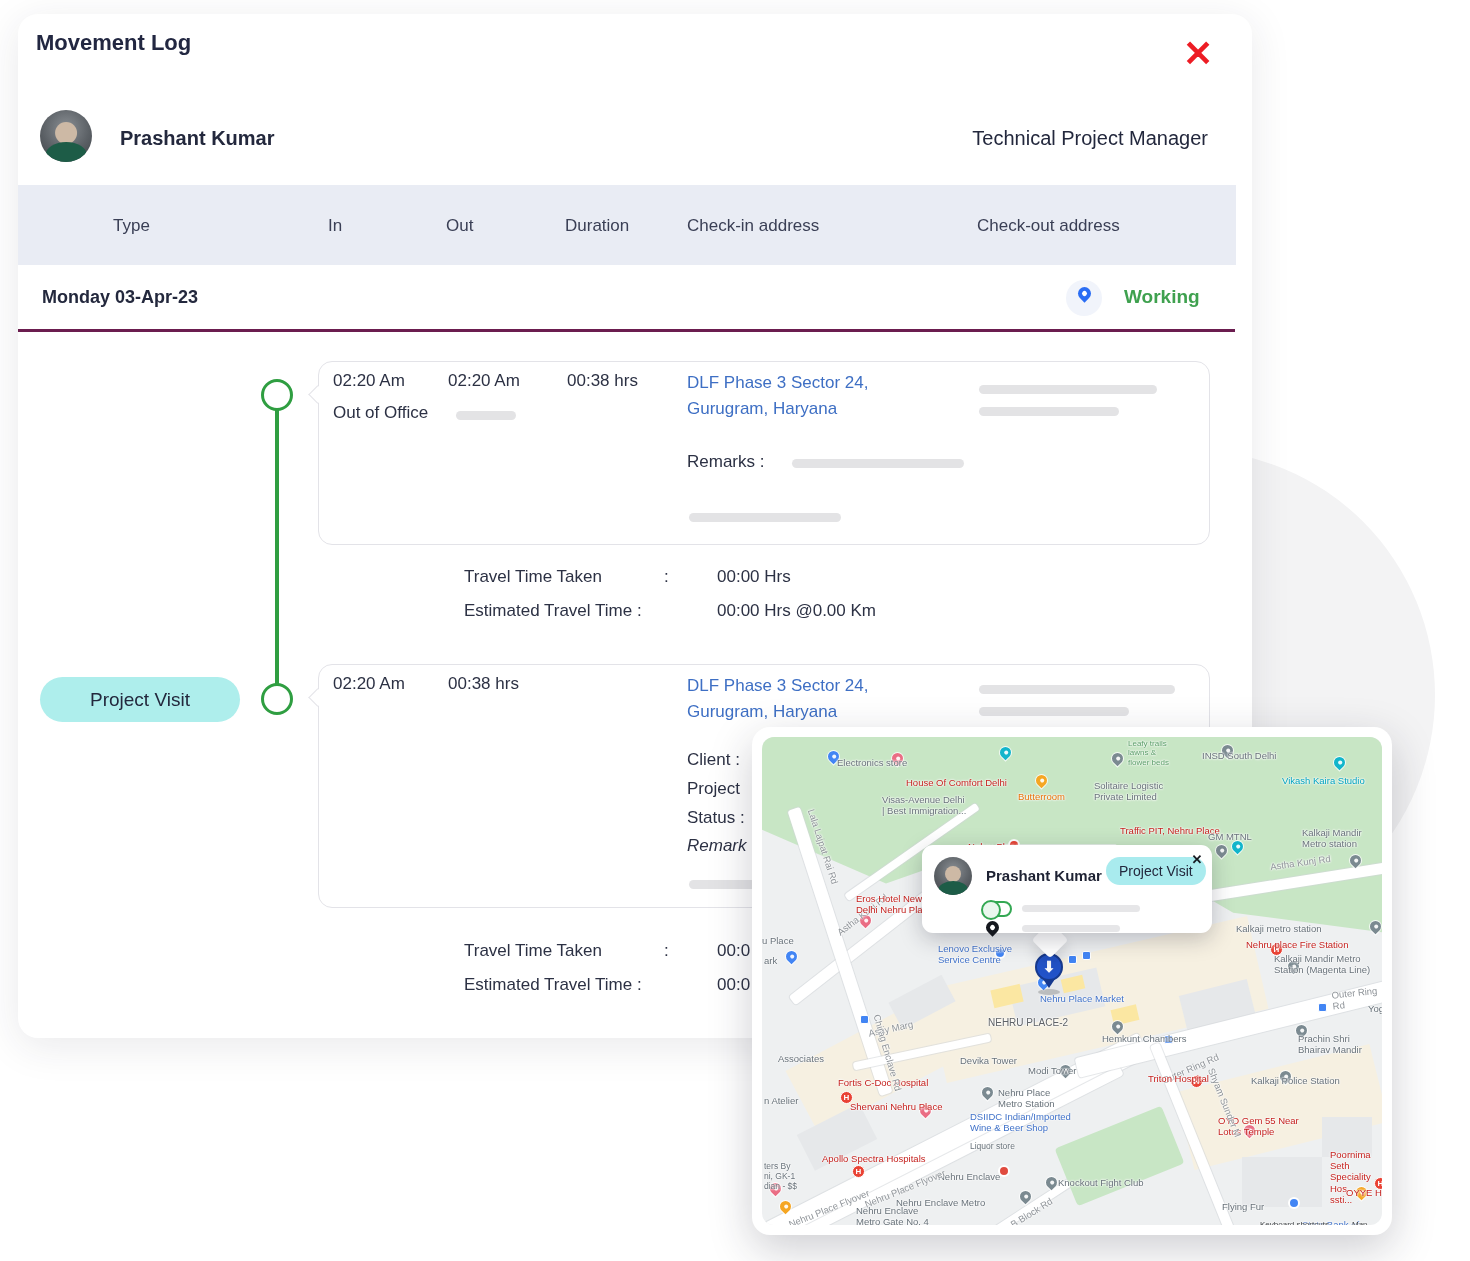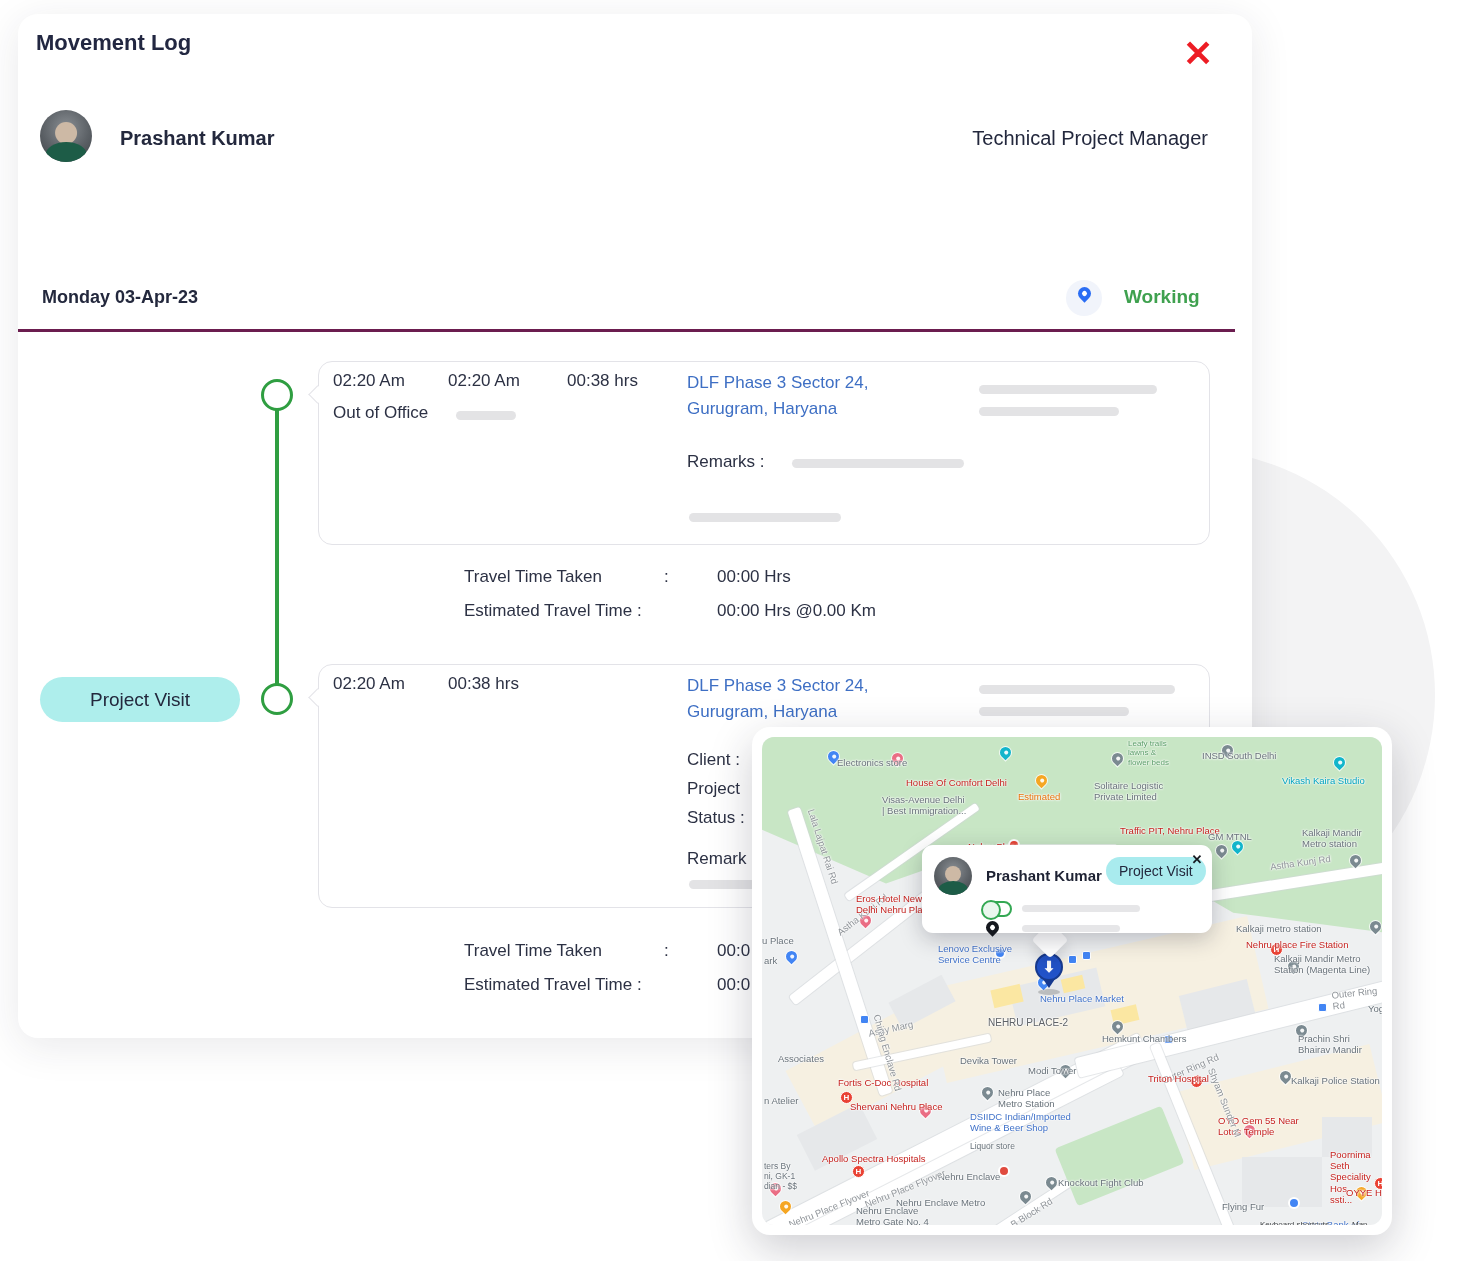--- a/index.html
+++ b/index.html
@@ -121,20 +121,28 @@
   <div class="bg-circle"></div>
 
   <div class="modal">
     <div class="modal-title">Movement Log</div>
     <div class="modal-close">✕</div>
 
     <div class="avatar user-avatar"></div>
     <div class="user-name">Prashant Kumar</div>
     <div class="user-role">Technical Project Manager</div>
 
+    <div class="thead" id="thead">
+        <span style="left: 95px;">Type</span>
+        <span style="left: 310px;">In</span>
+        <span style="left: 428px;">Out</span>
+        <span style="left: 547px;">Duration</span>
+        <span style="left: 669px;">Check-in address</span>
+        <span style="left: 959px;">Check-out address</span>
+      </div>
 
     <div class="date-text">Monday 03-Apr-23</div>
     <div class="pin-chip">
       <span class="gpin"></span>
     </div>
     <div class="working">Working</div>
     <div class="date-sep"></div>
 
     <div class="tl-line"></div>
     <div class="tl-circle" style="left:243px; top:365px;"></div>
@@ -166,21 +174,21 @@
     <div class="card card-2">
       <div class="notch"></div>
       <span class="ct" style="left:14px; top:9px;">02:20 Am</span>
       <span class="ct" style="left:129px; top:9px;">00:38 hrs</span>
       <div class="addr">DLF Phase 3 Sector 24, Gurugram, Haryana</div>
       <div class="sk" style="left:660px; top:20px; width:196px;"></div>
       <div class="sk" style="left:660px; top:42px; width:150px;"></div>
       <span class="ct" style="left:368px; top:85px;">Client :</span>
       <span class="ct" style="left:368px; top:114px;">Project</span>
       <span class="ct" style="left:368px; top:143px;">Status :</span>
-      <span class="ct" style="left:368px; top:184px;">Remark</span>
+      <span class="ct" style="left:368px; top:171px;font-style:italic;">Remark</span>
       <div class="sk" style="left:370px; top:215px; width:160px;"></div>
     </div>
 
     <span class="trav" style="left:446px; top:927px;">Travel Time Taken</span>
     <span class="trav" style="left:646px; top:927px;">:</span>
     <span class="trav" style="left:699px; top:927px;">00:0</span>
     <span class="trav" style="left:446px; top:961px;">Estimated Travel Time :</span>
     <span class="trav" style="left:699px; top:961px;">00:0</span>
   </div>
 
@@ -259,21 +267,21 @@
           <div class="mpin p" style="left: 470px; top: 104px; background: rgb(18, 181, 203);"></div>
         </div>
       <div id="map-labels">
           <div class="mlabel" style="left: 75px; top: 20px; color: rgb(104, 114, 122);">Electronics store</div>
           <div class="mlabel" style="left: 112px; top: 40px; color: rgb(197, 34, 31); padding-left: 32px;">House Of Comfort Delhi</div>
           <div class="mlabel" style="left: 120px; top: 57px; color: rgb(104, 114, 122);">Visas-Avenue Delhi
 | Best Immigration...</div>
           <div class="mlabel" style="left: 366px; top: 2px; color: rgb(90, 158, 104); font-size: 8px;">Leafy trails
 lawns &amp;
 flower beds</div>
-          <div class="mlabel" style="left: 256px; top: 54px; color: rgb(232, 113, 10);">Estimated</div>
+          <div class="mlabel" style="left: 256px; top: 54px; color: rgb(232, 113, 10);">Butterroom</div>
           <div class="mlabel" style="left: 332px; top: 43px; color: rgb(104, 114, 122);">Solitaire Logistic
 Private Limited</div>
           <div class="mlabel" style="left: 440px; top: 13px; color: rgb(104, 114, 122);">INSD South Delhi</div>
           <div class="mlabel" style="left: 520px; top: 38px; color: rgb(0, 163, 191);">Vikash Kaira Studio</div>
           <div class="mlabel" style="left: 206px; top: 104px; color: rgb(197, 34, 31);">Nehru Place</div>
           <div class="mlabel" style="left: 358px; top: 88px; color: rgb(197, 34, 31);">Traffic PIT, Nehru Place</div>
           <div class="mlabel" style="left: 446px; top: 94px; color: rgb(104, 114, 122);">GM MTNL</div>
           <div class="mlabel" style="left: 540px; top: 90px; color: rgb(104, 114, 122);">Kalkaji Mandir
 Metro station</div>
           <div class="mlabel" style="left: 508px; top: 120px; color: rgb(143, 148, 153); transform: rotate(-8deg);">Astha Kunj Rd</div>
@@ -296,21 +304,21 @@
           <div class="mlabel" style="left: 570px; top: 250px; color: rgb(143, 148, 153); transform: rotate(-6deg);">Outer Ring Rd</div>
           <div class="mlabel" style="left: 606px; top: 266px; color: rgb(104, 114, 122);">Yog</div>
           <div class="mlabel" style="left: 536px; top: 296px; color: rgb(104, 114, 122);">Prachin Shri
 Bhairav Mandir</div>
           <div class="mlabel" style="left: 340px; top: 296px; color: rgb(104, 114, 122);">Hemkunt Chambers</div>
           <div class="mlabel" style="left: 198px; top: 318px; color: rgb(104, 114, 122);">Devika Tower</div>
           <div class="mlabel" style="left: 266px; top: 328px; color: rgb(104, 114, 122);">Modi Tower</div>
           <div class="mlabel" style="left: 16px; top: 316px; color: rgb(104, 114, 122);">Associates</div>
           <div class="mlabel" style="left: 76px; top: 340px; color: rgb(197, 34, 31);">Fortis C-Doc Hospital</div>
           <div class="mlabel" style="left: 386px; top: 336px; color: rgb(197, 34, 31);">Triton Hospital</div>
-          <div class="mlabel" style="left: 529px; top: 338px; color: rgb(104, 114, 122);">Kalkaji Police Station</div>
+          <div class="mlabel" style="left: 489px; top: 338px; color: rgb(104, 114, 122);">Kalkaji Police Station</div>
           <div class="mlabel" style="left: 236px; top: 350px; color: rgb(104, 114, 122);">Nehru Place
 Metro Station</div>
           <div class="mlabel" style="left: 88px; top: 364px; color: rgb(197, 34, 31);">Shervani Nehru Place</div>
           <div class="mlabel" style="left: 208px; top: 374px; color: rgb(64, 114, 201);">DSIIDC Indian/Imported
 Wine &amp; Beer Shop</div>
           <div class="mlabel" style="left: 208px; top: 404px; color: rgb(104, 114, 122); font-size: 8.5px;">Liquor store</div>
           <div class="mlabel" style="left: 456px; top: 378px; color: rgb(197, 34, 31);">OYO Gem 55 Near
 Lotus Temple</div>
           <div class="mlabel" style="left: 60px; top: 416px; color: rgb(197, 34, 31);">Apollo Spectra Hospitals</div>
           <div class="mlabel" style="left: 176px; top: 434px; color: rgb(104, 114, 122);">Nehru Enclave</div>

